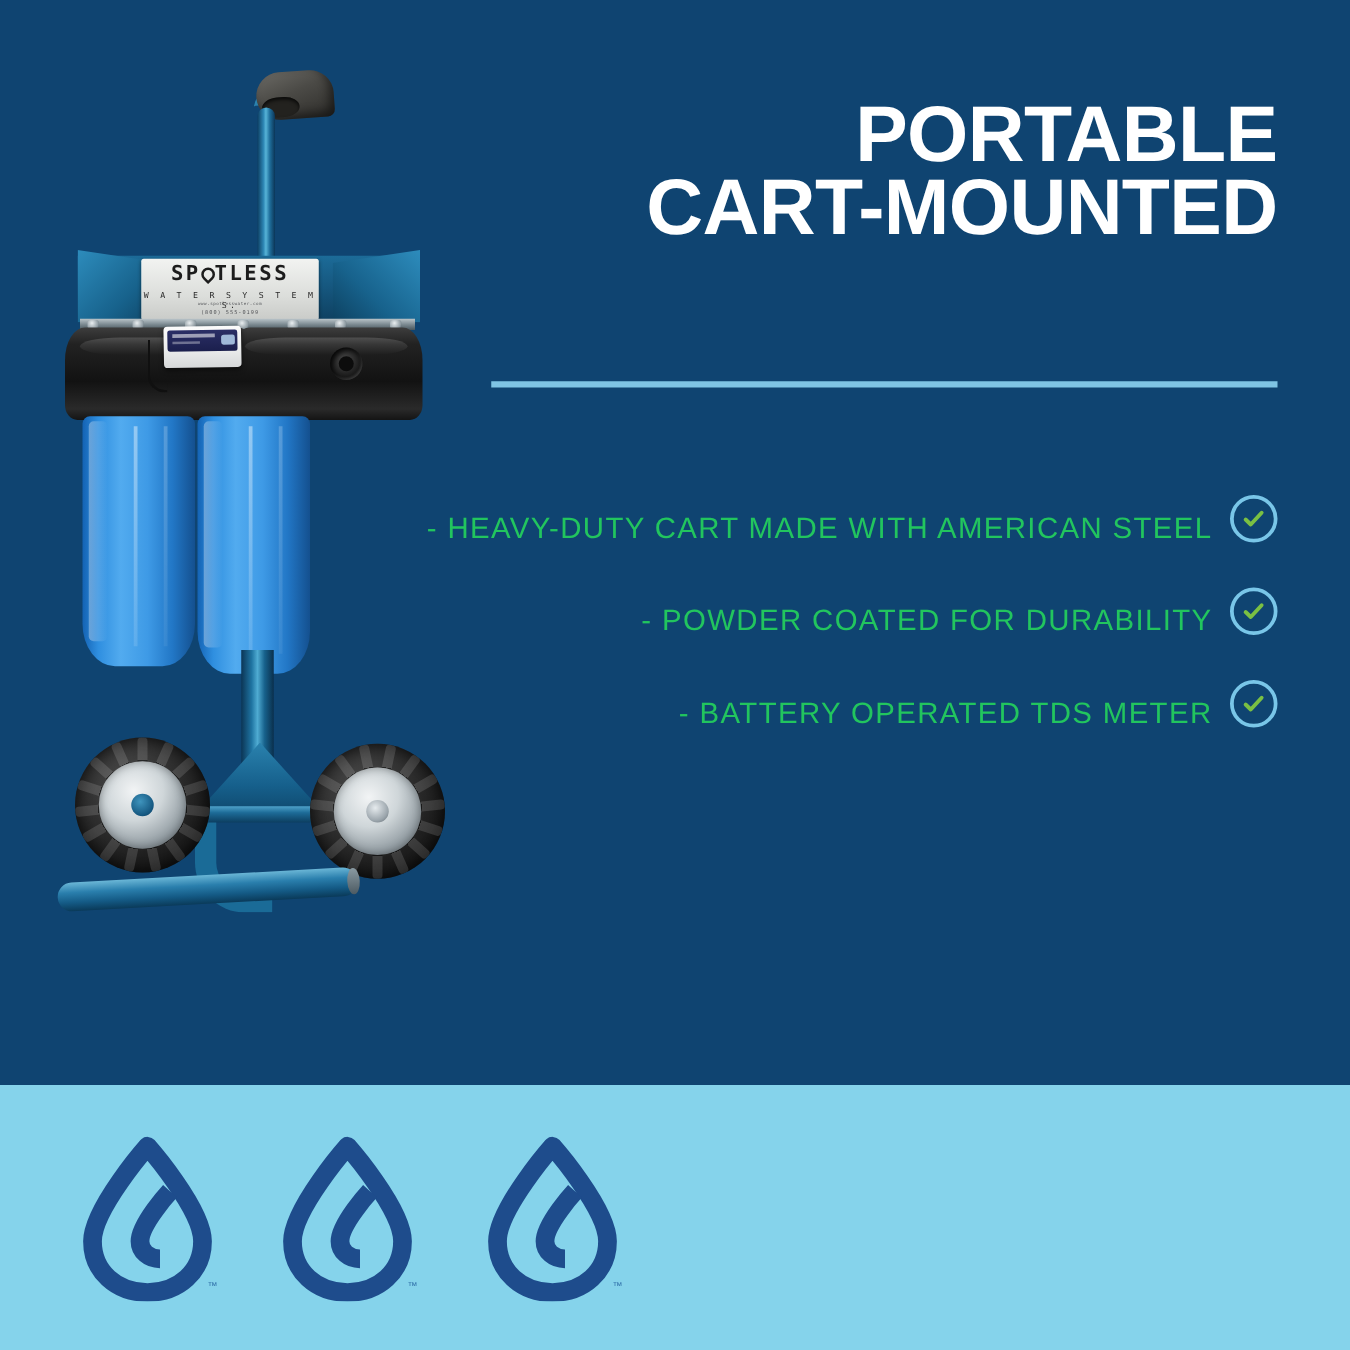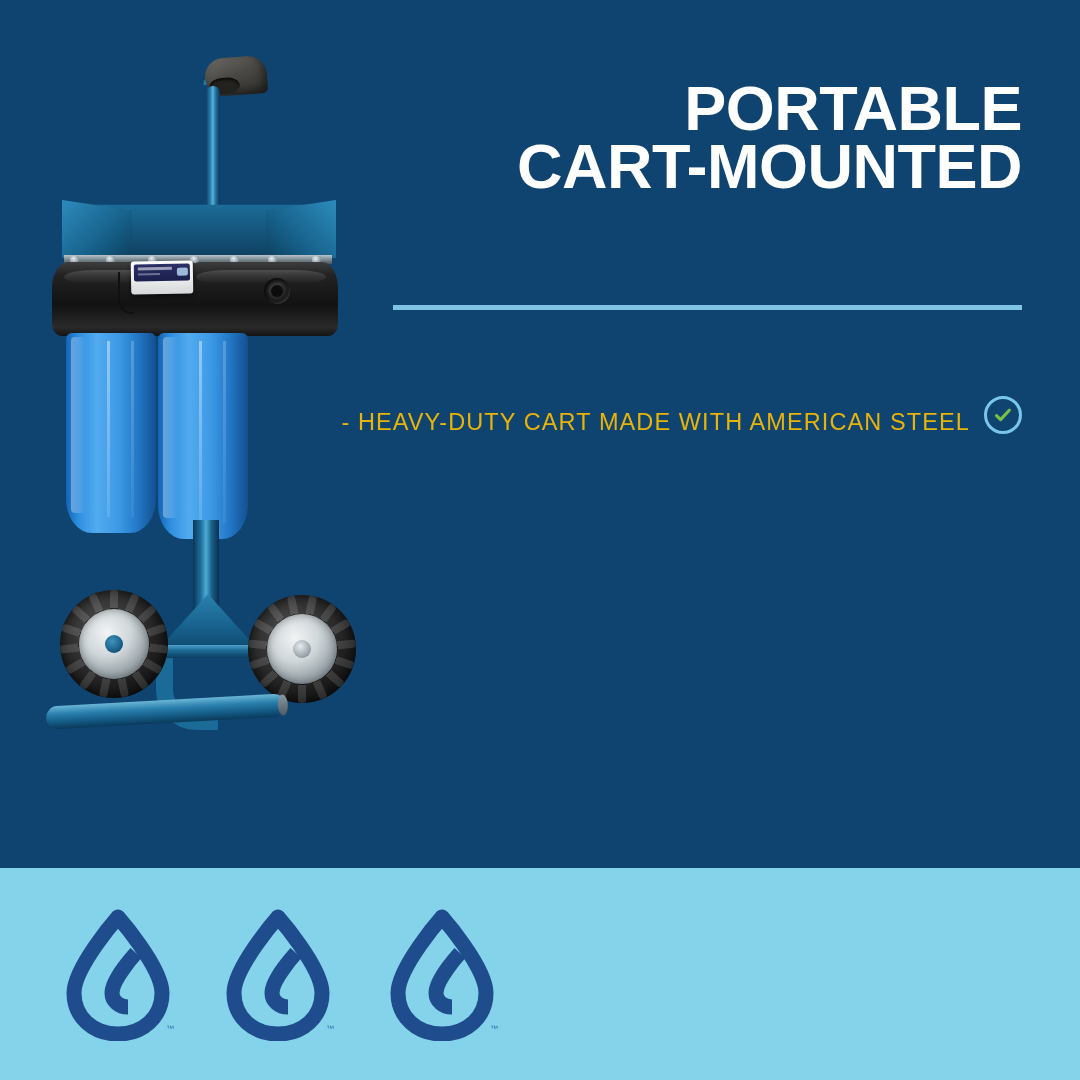--- a/index.html
+++ b/index.html
@@ -34,21 +34,21 @@
     background:#7fc4e4;
   }
 
   
   .features { position:absolute; right:58px; top:378px; width:700px; }
   .frow {
     display:flex; align-items:center; justify-content:flex-end;
     height:74px;
   }
   .flabel {
-    color:#eab308;
+    color:#22c55e;
     font-size:23.5px;
     letter-spacing:1.1px;
     white-space:nowrap;
     text-transform:uppercase;
     font-weight:normal;
     margin-top:14px;
   }
   .badge {
     flex:0 0 auto;
     width:38px; height:38px; margin-left:14px;
@@ -321,20 +321,26 @@
     <div class="handle-bend"></div>
     <div class="grip"></div>
     <div class="handle-tube"></div>
 
     <div class="post"></div>
 
     <div class="frame-top"></div>
     <div class="frame-wingL"></div>
     <div class="frame-wingR"></div>
 
+    <div class="logo-plate">
+      <div class="lp-brand"><span>SP</span><span class="o-drop"></span><span>TLESS</span></div>
+      <div class="lp-sub">W A T E R   S Y S T E M S.</div>
+      <div class="lp-url">www.spotlesswater.com</div>
+      <div class="lp-phone">(800) 555-0199</div>
+    </div>
 
     <div class="bracket"></div>
     <div class="bolt" style="left:70px"></div>
     <div class="bolt" style="left:106px"></div>
     <div class="bolt" style="left:148px"></div>
     <div class="bolt" style="left:190px"></div>
     <div class="bolt" style="left:230px"></div>
     <div class="bolt" style="left:268px"></div>
     <div class="bolt" style="left:312px"></div>
 
@@ -429,21 +435,43 @@
         <span>HEAVY-DUTY CART MADE WITH AMERICAN STEEL</span>
       </span>
       <span class="badge">
         <svg width="22" height="22" viewBox="0 0 22 22">
             <path d="M4.5 11.6 L8.6 15.6 L17.3 6.2" fill="none" stroke="#7ac043" stroke-width="3.1" stroke-linecap="round" stroke-linejoin="round"></path>
           </svg>
       </span>
     </div>
 
 
-
+    <div class="frow">
+      <span class="flabel">
+        <span>-</span>
+        <span>POWDER COATED FOR DURABILITY</span>
+      </span>
+      <span class="badge">
+        <svg width="22" height="22" viewBox="0 0 22 22">
+            <path d="M4.5 11.6 L8.6 15.6 L17.3 6.2" fill="none" stroke="#7ac043" stroke-width="3.1" stroke-linecap="round" stroke-linejoin="round"></path>
+          </svg>
+      </span>
+    </div>
+
+    <div class="frow">
+      <span class="flabel">
+        <span>-</span>
+        <span>BATTERY OPERATED TDS METER</span>
+      </span>
+      <span class="badge">
+        <svg width="22" height="22" viewBox="0 0 22 22">
+            <path d="M4.5 11.6 L8.6 15.6 L17.3 6.2" fill="none" stroke="#7ac043" stroke-width="3.1" stroke-linecap="round" stroke-linejoin="round"></path>
+          </svg>
+      </span>
+    </div>
 
   </div>
 
   <div class="droplets">
 
     <div class="drop d1">
       <svg width="124" height="132" viewBox="0 0 124 132">
         <path d="M62 8 C62 8 18 58 18 84 C18 108 37 125 62 125 C87 125 106 108 106 84 C106 58 62 8 62 8 Z" fill="none" stroke="#1e4c8c" stroke-width="15" stroke-linejoin="round"></path>
         <path d="M80 44 C80 44 56 70 56 84 C56 92 63 98 72 98" fill="none" stroke="#1e4c8c" stroke-width="15" stroke-linejoin="round" stroke-linecap="butt"></path>
       </svg>

